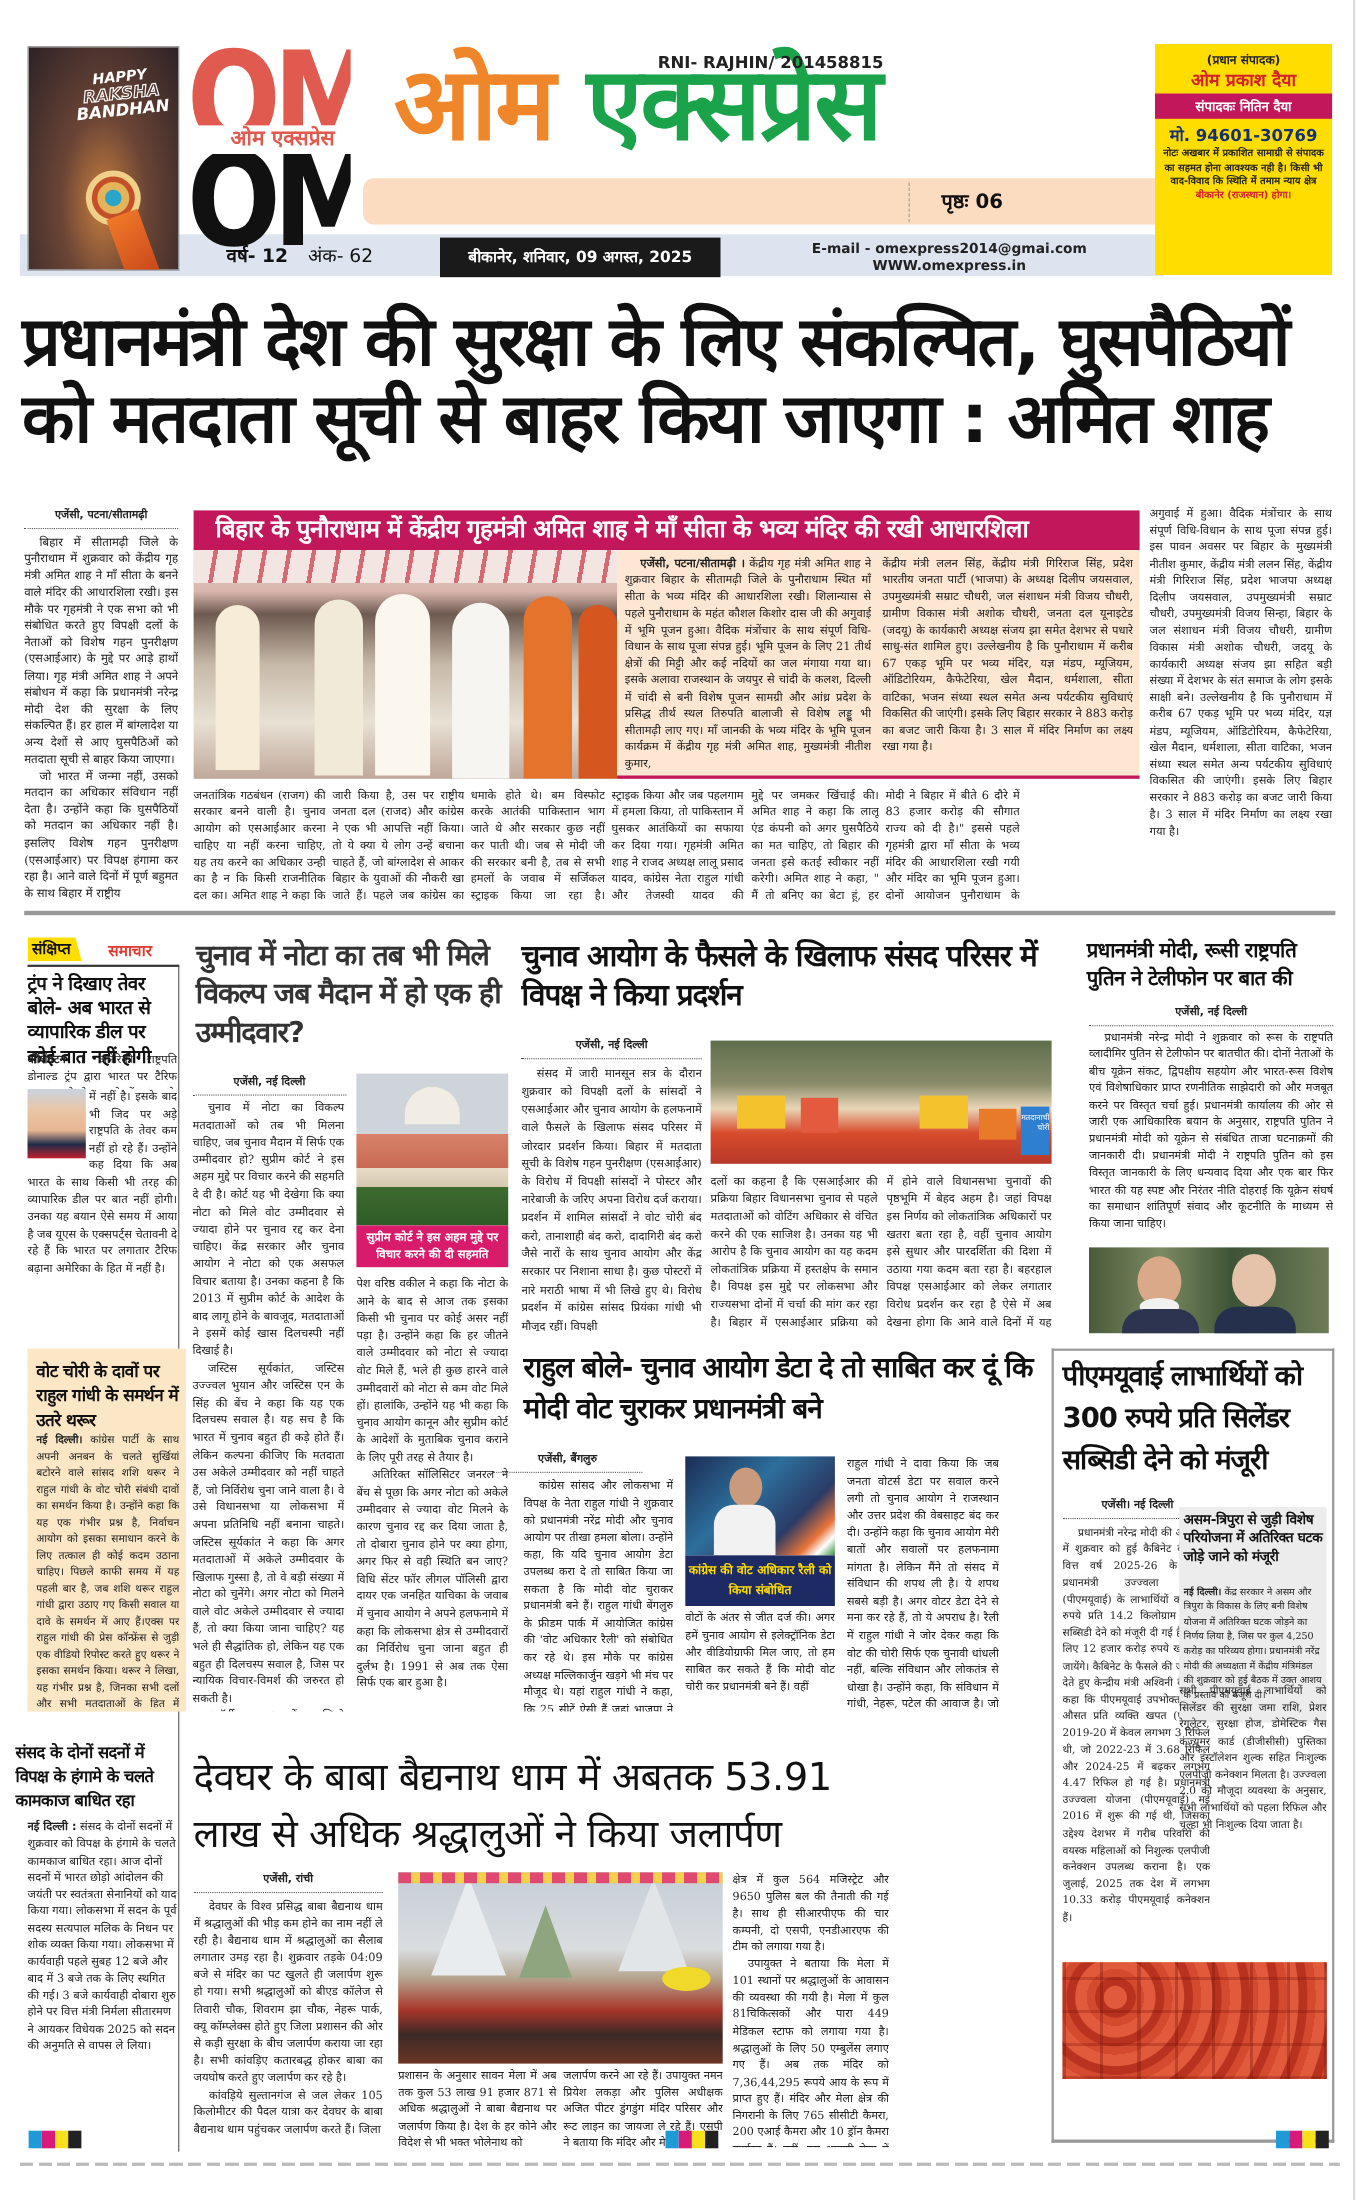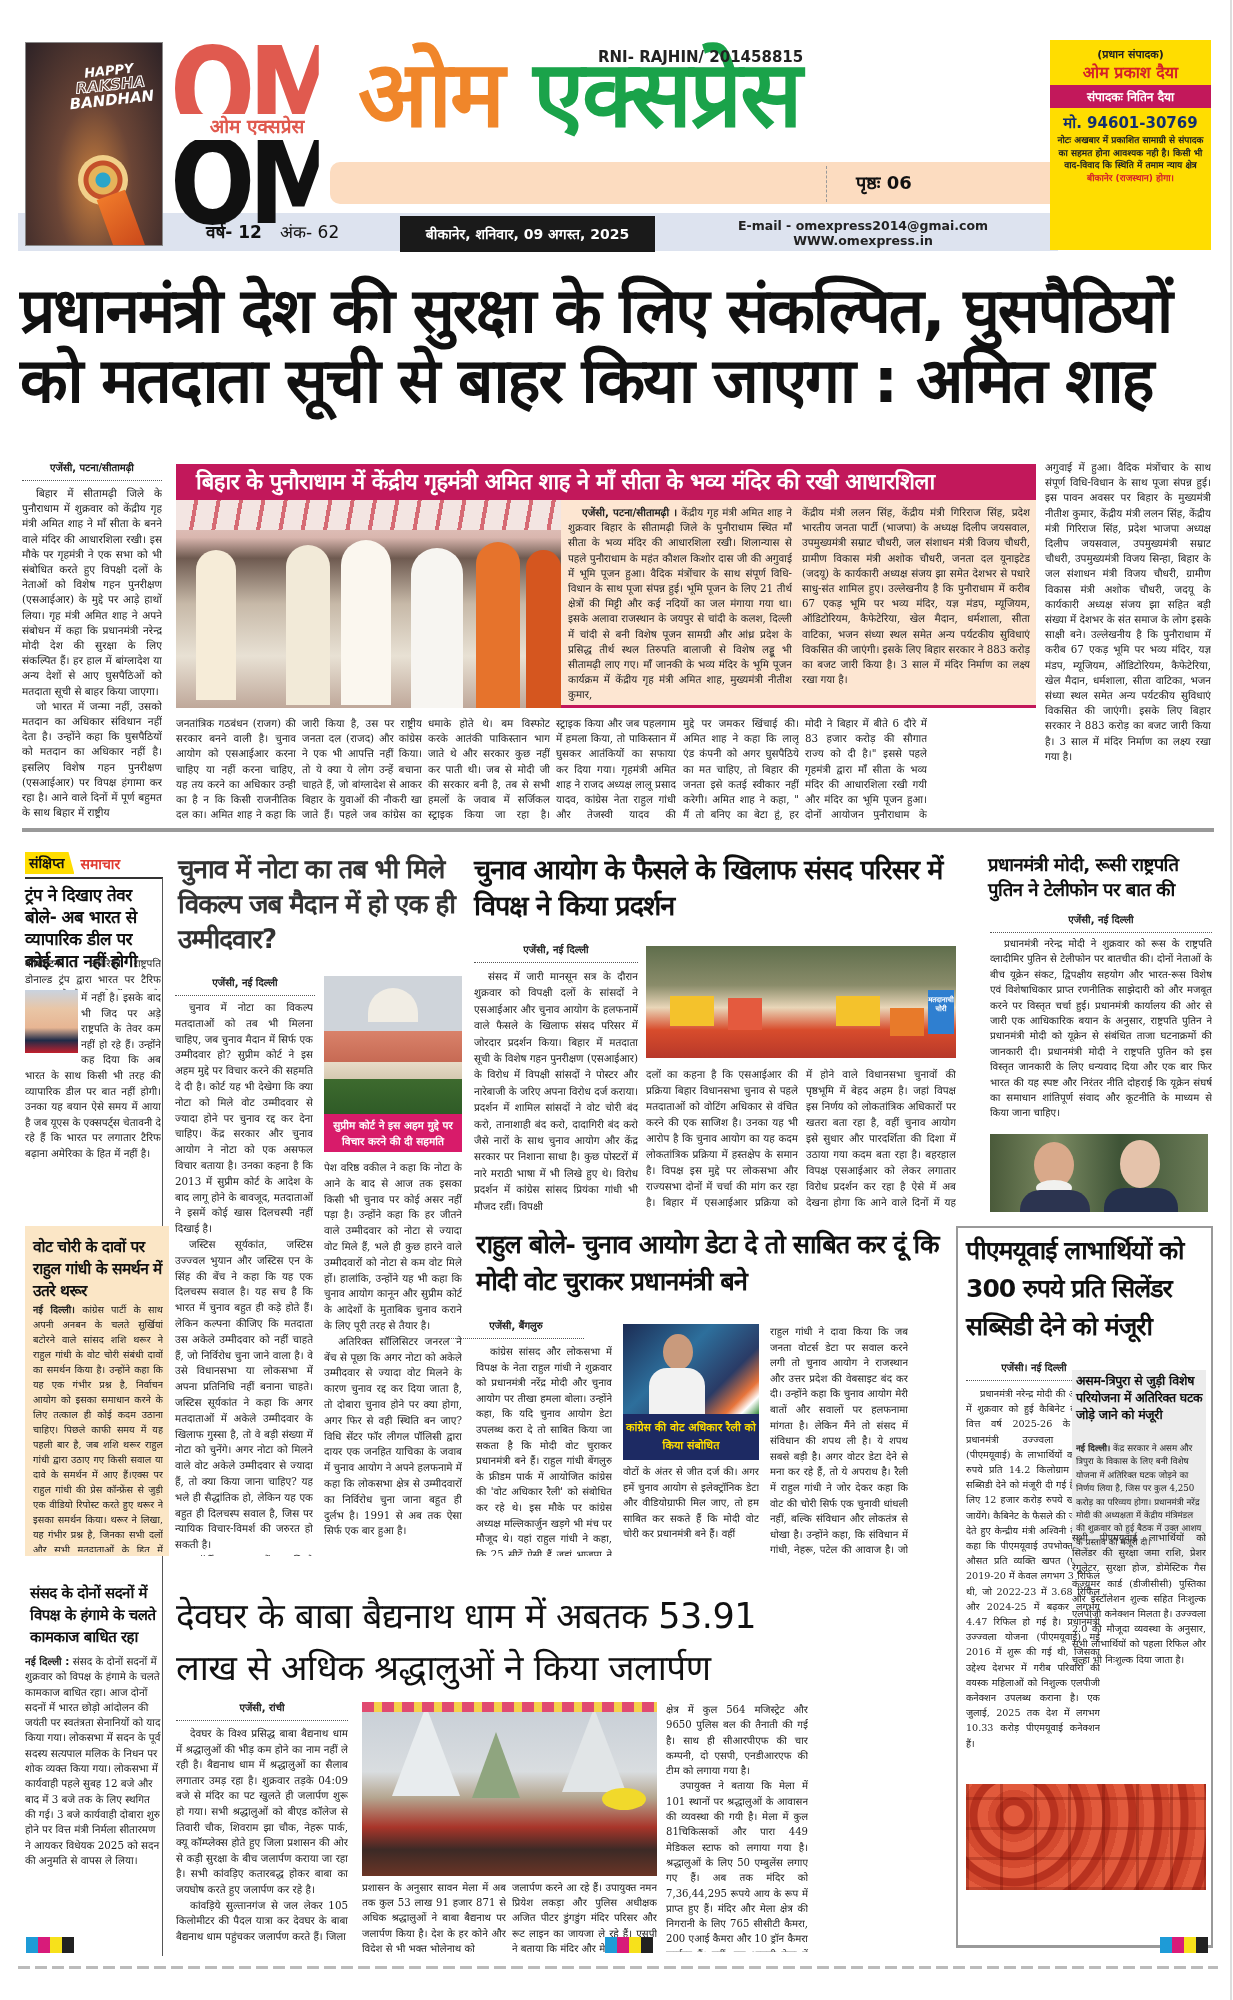--- a/index.html
+++ b/index.html
@@ -120,42 +120,42 @@
     <p class="ni">मोदी ने बिहार में बीते 6 दौरे में 83 हजार करोड़ की सौगात राज्य को दी है।" इससे पहले गृहमंत्री द्वारा माँ सीता के भव्य मंदिर की आधारशिला रखी गयी और मंदिर का भूमि पूजन हुआ। दोनों आयोजन पुनौराधाम के महंत कौशल किशोर दास जी की</p>
   </div>
 <div class="abs col" style="left:1045px;top:460px;width:166px;height:360px;font-size:10.3px;line-height:15.2px">
     <p class="ni">अगुवाई में हुआ। वैदिक मंत्रोंचार के साथ संपूर्ण विधि-विधान के साथ पूजा संपन्न हुई। इस पावन अवसर पर बिहार के मुख्यमंत्री नीतीश कुमार, केंद्रीय मंत्री ललन सिंह, केंद्रीय मंत्री गिरिराज सिंह, प्रदेश भाजपा अध्यक्ष दिलीप जयसवाल, उपमुख्यमंत्री सम्राट चौधरी, उपमुख्यमंत्री विजय सिन्हा, बिहार के जल संशाधन मंत्री विजय चौधरी, ग्रामीण विकास मंत्री अशोक चौधरी, जदयू के कार्यकारी अध्यक्ष संजय झा सहित बड़ी संख्या में देशभर के संत समाज के लोग इसके साक्षी बने। उल्लेखनीय है कि पुनौराधाम में करीब 67 एकड़ भूमि पर भव्य मंदिर, यज्ञ मंडप, म्यूजियम, ऑडिटोरियम, कैफेटेरिया, खेल मैदान, धर्मशाला, सीता वाटिका, भजन संध्या स्थल समेत अन्य पर्यटकीय सुविधाएं विकसित की जाएंगी। इसके लिए बिहार सरकार ने 883 करोड़ का बजट जारी किया है। 3 साल में मंदिर निर्माण का लक्ष्य रखा गया है।</p>
   </div>
 
 <div class="abs" style="left:22px;top:828px;width:1192px;height:4px;background:#999"></div>
 
 <div class="abs" style="left:25px;top:852px;height:22px;display:flex;align-items:center">
   <span class="sans" style="background:#ffdd00;color:#111;font-weight:bold;font-size:14px;padding:0 10px 0 4px;line-height:22px;clip-path:polygon(0 0,88% 0,100% 100%,0 100%)">संक्षिप्त</span>
-  <span class="sans" style="color:#e03a2f;font-weight:bold;font-size:14px;margin-left:6px">समाचार</span>
+  <span class="sans" style="color:#e03a2f;font-weight:bold;font-size:14px;margin-left:24px">समाचार</span>
 </div>
 <div class="abs" style="left:25px;top:877px;width:138px;height:2px;background:#333"></div>
 <div class="abs" style="left:162px;top:878px;width:1px;height:1078px;background:#555"></div>
 
 <div class="abs hl" style="left:25px;top:884px;width:135px;font-size:17px;line-height:22px;letter-spacing:-0.5px">ट्रंप ने दिखाए तेवर बोले- अब भारत से व्यापारिक डील पर कोई बात नहीं होगी</div>
 <div class="abs col" style="left:25px;top:956px;width:136px;height:34px;font-size:10.3px;line-height:15.6px">
     <p class="ni"><b class="sans">वॉशिंगटन ।</b> <span>अमेरिकी राष्ट्रपति डोनाल्ड ट्रंप द्वारा भारत पर टैरिफ बढ़ाए जाने के मामले में यूएस के विशेषज्ञों का स्पष्ट मत है कि ये अमेरिका के हित</span></p>
   </div>
 <div class="photo" style="left:25px;top:990px;width:53px;height:63px;background:linear-gradient(180deg,#c9d3e0 0%,#e9c6a6 30%,#e7b593 60%,#1f2b48 80%,#c3202d 100%)"></div>
 <div class="abs col" style="left:25px;top:990px;width:136px;height:228px;font-size:10.3px;line-height:15.6px">
   <div style="float:left;width:56px;height:64px"></div>
   <p class="ni">में नहीं है। इसके बाद भी जिद पर अड़े राष्ट्रपति के तेवर कम नहीं हो रहे हैं। उन्होंने कह दिया कि अब भारत के साथ किसी भी तरह की व्यापारिक डील पर बात नहीं होगी। उनका यह बयान ऐसे समय में आया है जब यूएस के एक्सपर्ट्स चेतावनी दे रहे हैं कि भारत पर लगातार टैरिफ बढ़ाना अमेरिका के हित में नहीं है।</p>
 </div>
 
 <div class="abs" style="left:25px;top:1226px;width:144px;height:330px;background:#fbe6c6"></div>
 <div class="abs hl" style="left:33px;top:1236px;width:130px;font-size:15.5px;line-height:22px;letter-spacing:-0.5px">वोट चोरी के दावों पर राहुल गांधी के समर्थन में उतरे थरूर</div>
 <div class="abs col" style="left:33px;top:1302px;width:130px;height:250px;font-size:9.6px;line-height:15px">
     <p class="ni"><b class="sans">नई दिल्ली।</b> <span>कांग्रेस पार्टी के साथ अपनी अनबन के चलते सुर्खियां बटोरने वाले सांसद शशि थरूर ने राहुल गांधी के वोट चोरी संबंधी दावों का समर्थन किया है। उन्होंने कहा कि यह एक गंभीर प्रश्न है, निर्वाचन आयोग को इसका समाधान करने के लिए तत्काल ही कोई कदम उठाना चाहिए। पिछले काफी समय में यह पहली बार है, जब शशि थरूर राहुल गांधी द्वारा उठाए गए किसी सवाल या दावे के समर्थन में आए हैं।एक्स पर राहुल गांधी की प्रेस कॉन्फ्रेंस से जुड़ी एक वीडियो रिपोस्ट करते हुए थरूर ने इसका समर्थन किया। थरूर ने लिखा, यह गंभीर प्रश्न है, जिनका सभी दलों और सभी मतदाताओं के हित में गंभीरता से समाधान किया जाना चाहिए।</span></p>
   </div>
 
-<div class="abs hl" style="left:30px;top:1582px;width:136px;font-size:15px;line-height:22px;letter-spacing:-0.5px">संसद के दोनों सदनों में विपक्ष के हंगामे के चलते कामकाज बाधित रहा</div>
+<div class="abs hl" style="left:14px;top:1582px;width:136px;font-size:15px;line-height:22px;letter-spacing:-0.5px">संसद के दोनों सदनों में विपक्ष के हंगामे के चलते कामकाज बाधित रहा</div>
 <div class="abs col" style="left:25px;top:1654px;width:136px;height:286px;font-size:10.3px;line-height:15.3px;text-align:left">
     <p class="ni"><b class="sans">नई दिल्ली :</b> <span>संसद के दोनों सदनों में शुक्रवार को विपक्ष के हंगामे के चलते कामकाज बाधित रहा। आज दोनों सदनों में भारत छोड़ो आंदोलन की जयंती पर स्वतंत्रता सेनानियों को याद किया गया। लोकसभा में सदन के पूर्व सदस्य सत्यपाल मलिक के निधन पर शोक व्यक्त किया गया। लोकसभा में कार्यवाही पहले सुबह 12 बजे और बाद में 3 बजे तक के लिए स्थगित की गई। 3 बजे कार्यवाही दोबारा शुरु होने पर वित्त मंत्री निर्मला सीतारमण ने आयकर विधेयक 2025 को सदन की अनुमति से वापस ले लिया।</span></p>
   </div>
 
 <div class="abs hl" style="left:178px;top:852px;width:280px;font-size:26px;line-height:35px;color:#333;letter-spacing:-1px">चुनाव में नोटा का तब भी मिले विकल्प जब मैदान में हो एक ही उम्मीदवार?</div>
 <div class="abs" style="left:175px;top:975px;width:140px">
     <div class="dateline">एजेंसी, नई दिल्ली</div>
   </div>
 <div class="abs col" style="left:175px;top:1000px;width:138px;height:556px;font-size:10.3px;line-height:15.8px">
   <p>चुनाव में नोटा का विकल्प मतदाताओं को तब भी मिलना चाहिए, जब चुनाव मैदान में सिर्फ एक उम्मीदवार हो? सुप्रीम कोर्ट ने इस अहम मुद्दे पर विचार करने की सहमति दे दी है। कोर्ट यह भी देखेगा कि क्या नोटा को मिले वोट उम्मीदवार से ज्यादा होने पर चुनाव रद्द कर देना चाहिए। केंद्र सरकार और चुनाव आयोग ने नोटा को एक असफल विचार बताया है। उनका कहना है कि 2013 में सुप्रीम कोर्ट के आदेश के बाद लागू होने के बावजूद, मतदाताओं ने इसमें कोई खास दिलचस्पी नहीं दिखाई है।</p>
@@ -176,21 +176,21 @@
     <div class="dateline">एजेंसी, नई दिल्ली</div>
   </div>
 <div class="abs col" style="left:474px;top:968px;width:164px;height:242px;font-size:10.3px;line-height:16.4px">
     <p>संसद में जारी मानसून सत्र के दौरान शुक्रवार को विपक्षी दलों के सांसदों ने एसआईआर और चुनाव आयोग के हलफनामें वाले फैसले के खिलाफ संसद परिसर में जोरदार प्रदर्शन किया। बिहार में मतदाता सूची के विशेष गहन पुनरीक्षण (एसआईआर) के विरोध में विपक्षी सांसदों ने पोस्टर और नारेबाजी के जरिए अपना विरोध दर्ज कराया। प्रदर्शन में शामिल सांसदों ने वोट चोरी बंद करो, तानाशाही बंद करो, दादागिरी बंद करो जैसे नारों के साथ चुनाव आयोग और केंद्र सरकार पर निशाना साधा है। कुछ पोस्टरों में नारे मराठी भाषा में भी लिखे हुए थे। विरोध प्रदर्शन में कांग्रेस सांसद प्रियंका गांधी भी मौजूद रहीं। विपक्षी</p>
   </div>
 <div class="photo" style="left:646px;top:946px;width:310px;height:112px;background:linear-gradient(180deg,#5f6e4c 0%,#8a8c6a 35%,#e9d6b8 55%,#d84c2c 75%,#b7382a 100%)">
   <div style="position:absolute;left:24px;top:50px;width:44px;height:30px;background:#f4c22c"></div>
   <div style="position:absolute;left:82px;top:52px;width:34px;height:32px;background:#e45a3e"></div>
   <div style="position:absolute;left:190px;top:50px;width:44px;height:30px;background:#f4c22c"></div>
   <div style="position:absolute;left:244px;top:62px;width:34px;height:28px;background:#e87a2a"></div>
-  <div class="sans" style="position:absolute;left:282px;top:44px;width:26px;height:44px;background:#2f7fd0;color:#fff;font-size:7px;font-weight:bold;line-height:9px;text-align:center;padding-top:6px;overflow:hidden"><span>मतदानाची चोरी</span></div>
+  <div class="sans" style="position:absolute;left:282px;top:60px;width:26px;height:44px;background:#2f7fd0;color:#fff;font-size:7px;font-weight:normal;line-height:9px;text-align:right;padding-top:6px;overflow:hidden"><span>मतदानाची चोरी</span></div>
 </div>
 <div class="abs col" style="left:646px;top:1066px;width:152px;height:144px;font-size:10.3px;line-height:16px">
     <p class="ni">दलों का कहना है कि एसआईआर की प्रक्रिया बिहार विधानसभा चुनाव से पहले मतदाताओं को वोटिंग अधिकार से वंचित करने की एक साजिश है। उनका यह भी आरोप है कि चुनाव आयोग का यह कदम लोकतांत्रिक प्रक्रिया में हस्तक्षेप के समान है। विपक्ष इस मुद्दे पर लोकसभा और राज्यसभा दोनों में चर्चा की मांग कर रहा है। बिहार में एसआईआर प्रक्रिया को लेकर छिड़ी राजनीतिक बहस, बिहार</p>
   </div>
 <div class="abs col" style="left:806px;top:1066px;width:150px;height:144px;font-size:10.3px;line-height:16px">
     <p class="ni">में होने वाले विधानसभा चुनावों की पृष्ठभूमि में बेहद अहम है। जहां विपक्ष इस निर्णय को लोकतांत्रिक अधिकारों पर खतरा बता रहा है, वहीं चुनाव आयोग इसे सुधार और पारदर्शिता की दिशा में उठाया गया कदम बता रहा है। बहरहाल विपक्ष एसआईआर को लेकर लगातार विरोध प्रदर्शन कर रहा है ऐसे में अब देखना होगा कि आने वाले दिनों में यह मुद्दा क्या नया मोड़ लेता है।</p>
   </div>
 
 <div class="abs hl" style="left:988px;top:852px;width:230px;font-size:18.5px;line-height:25px;letter-spacing:-0.6px">प्रधानमंत्री मोदी, रूसी राष्ट्रपति पुतिन ने टेलीफोन पर बात की</div>
 <div class="abs" style="left:990px;top:912px;width:222px">

